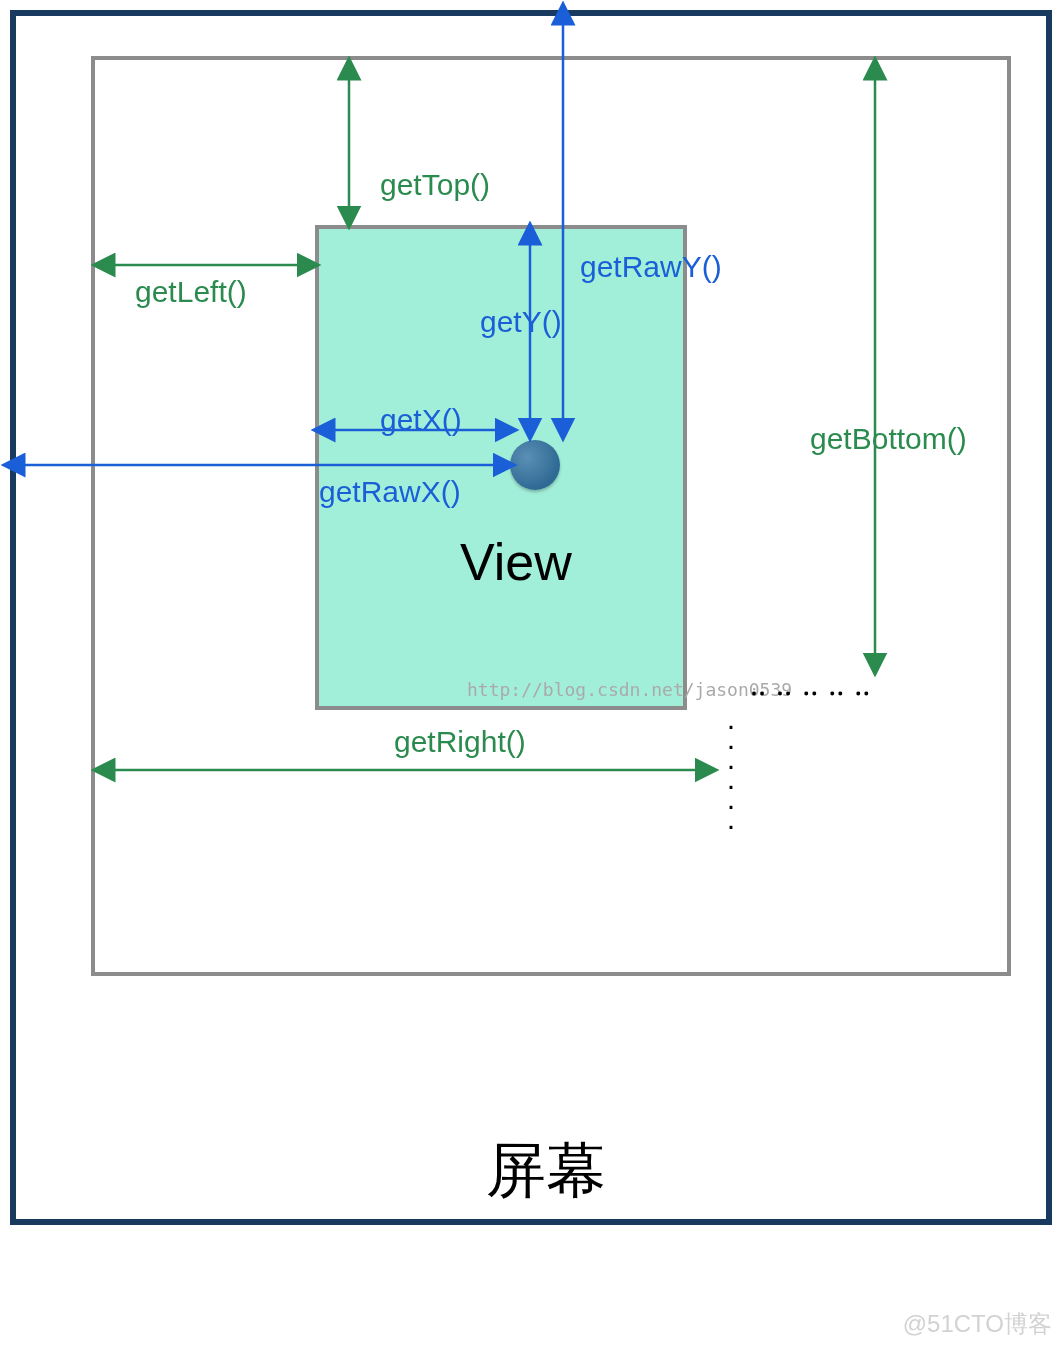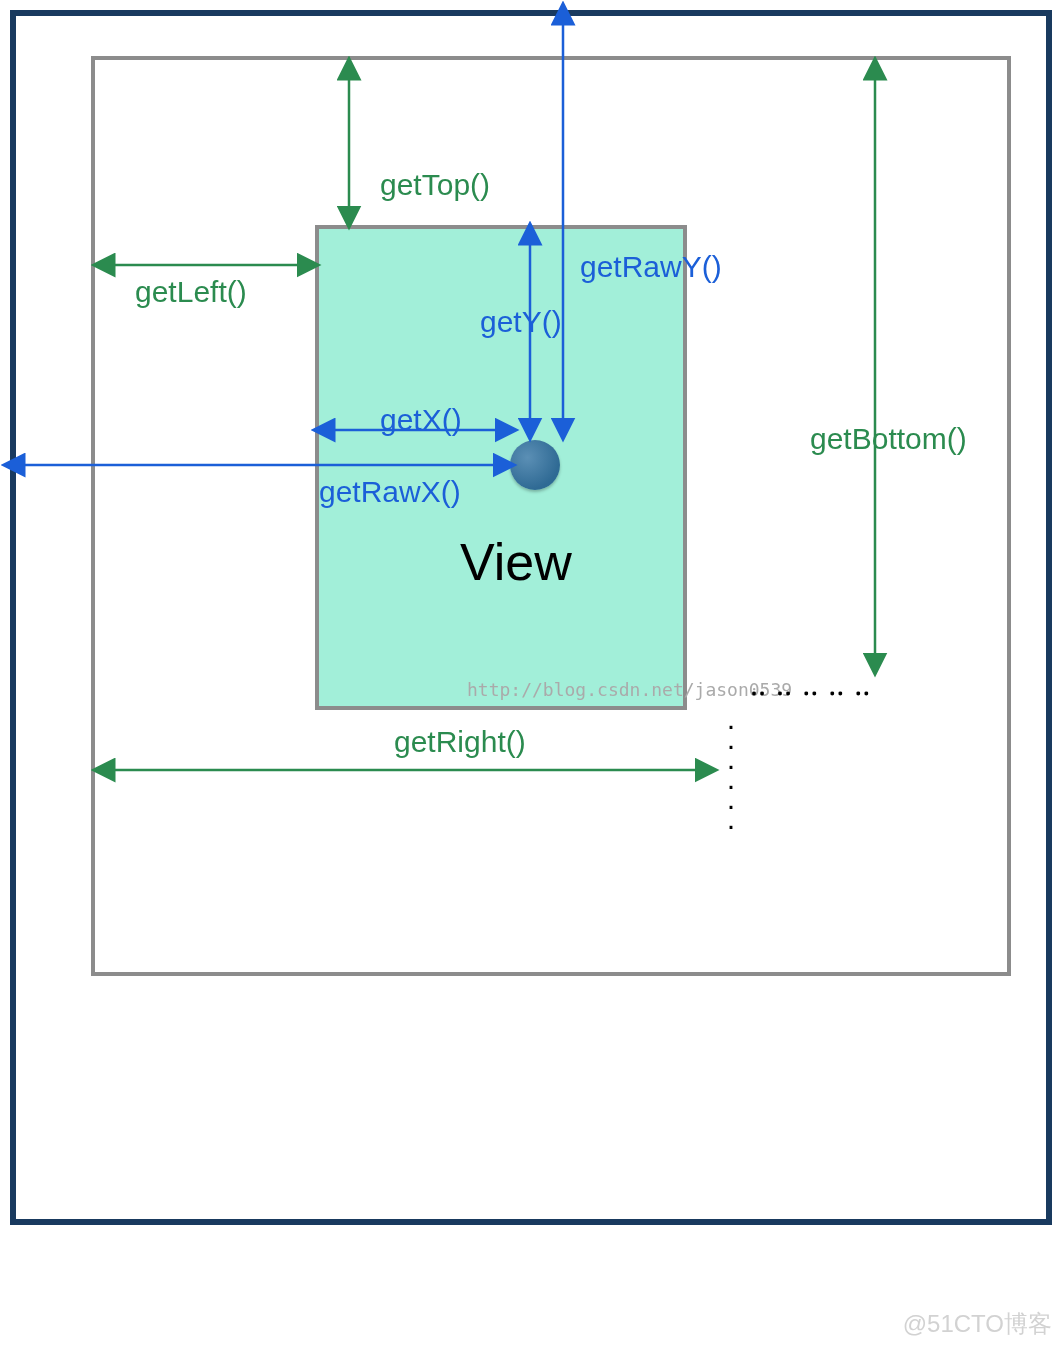--- a/index.html
+++ b/index.html
@@ -156,16 +156,17 @@
         <span>·</span>
         <span>·</span>
         <span>·</span>
     </div>
 
     <span class="label black big" style="left:365px; top:465px;margin-top:7px;">View</span>
 
 
   </div>
 
+  <span class="label black big" style="left:470px; top:1115px; font-size:60px;">屏幕</span>
 
 </div>
 
 <span class="label watermark" style="right:10px; bottom:10px;">@51CTO博客</span>
 
 </body></html>

